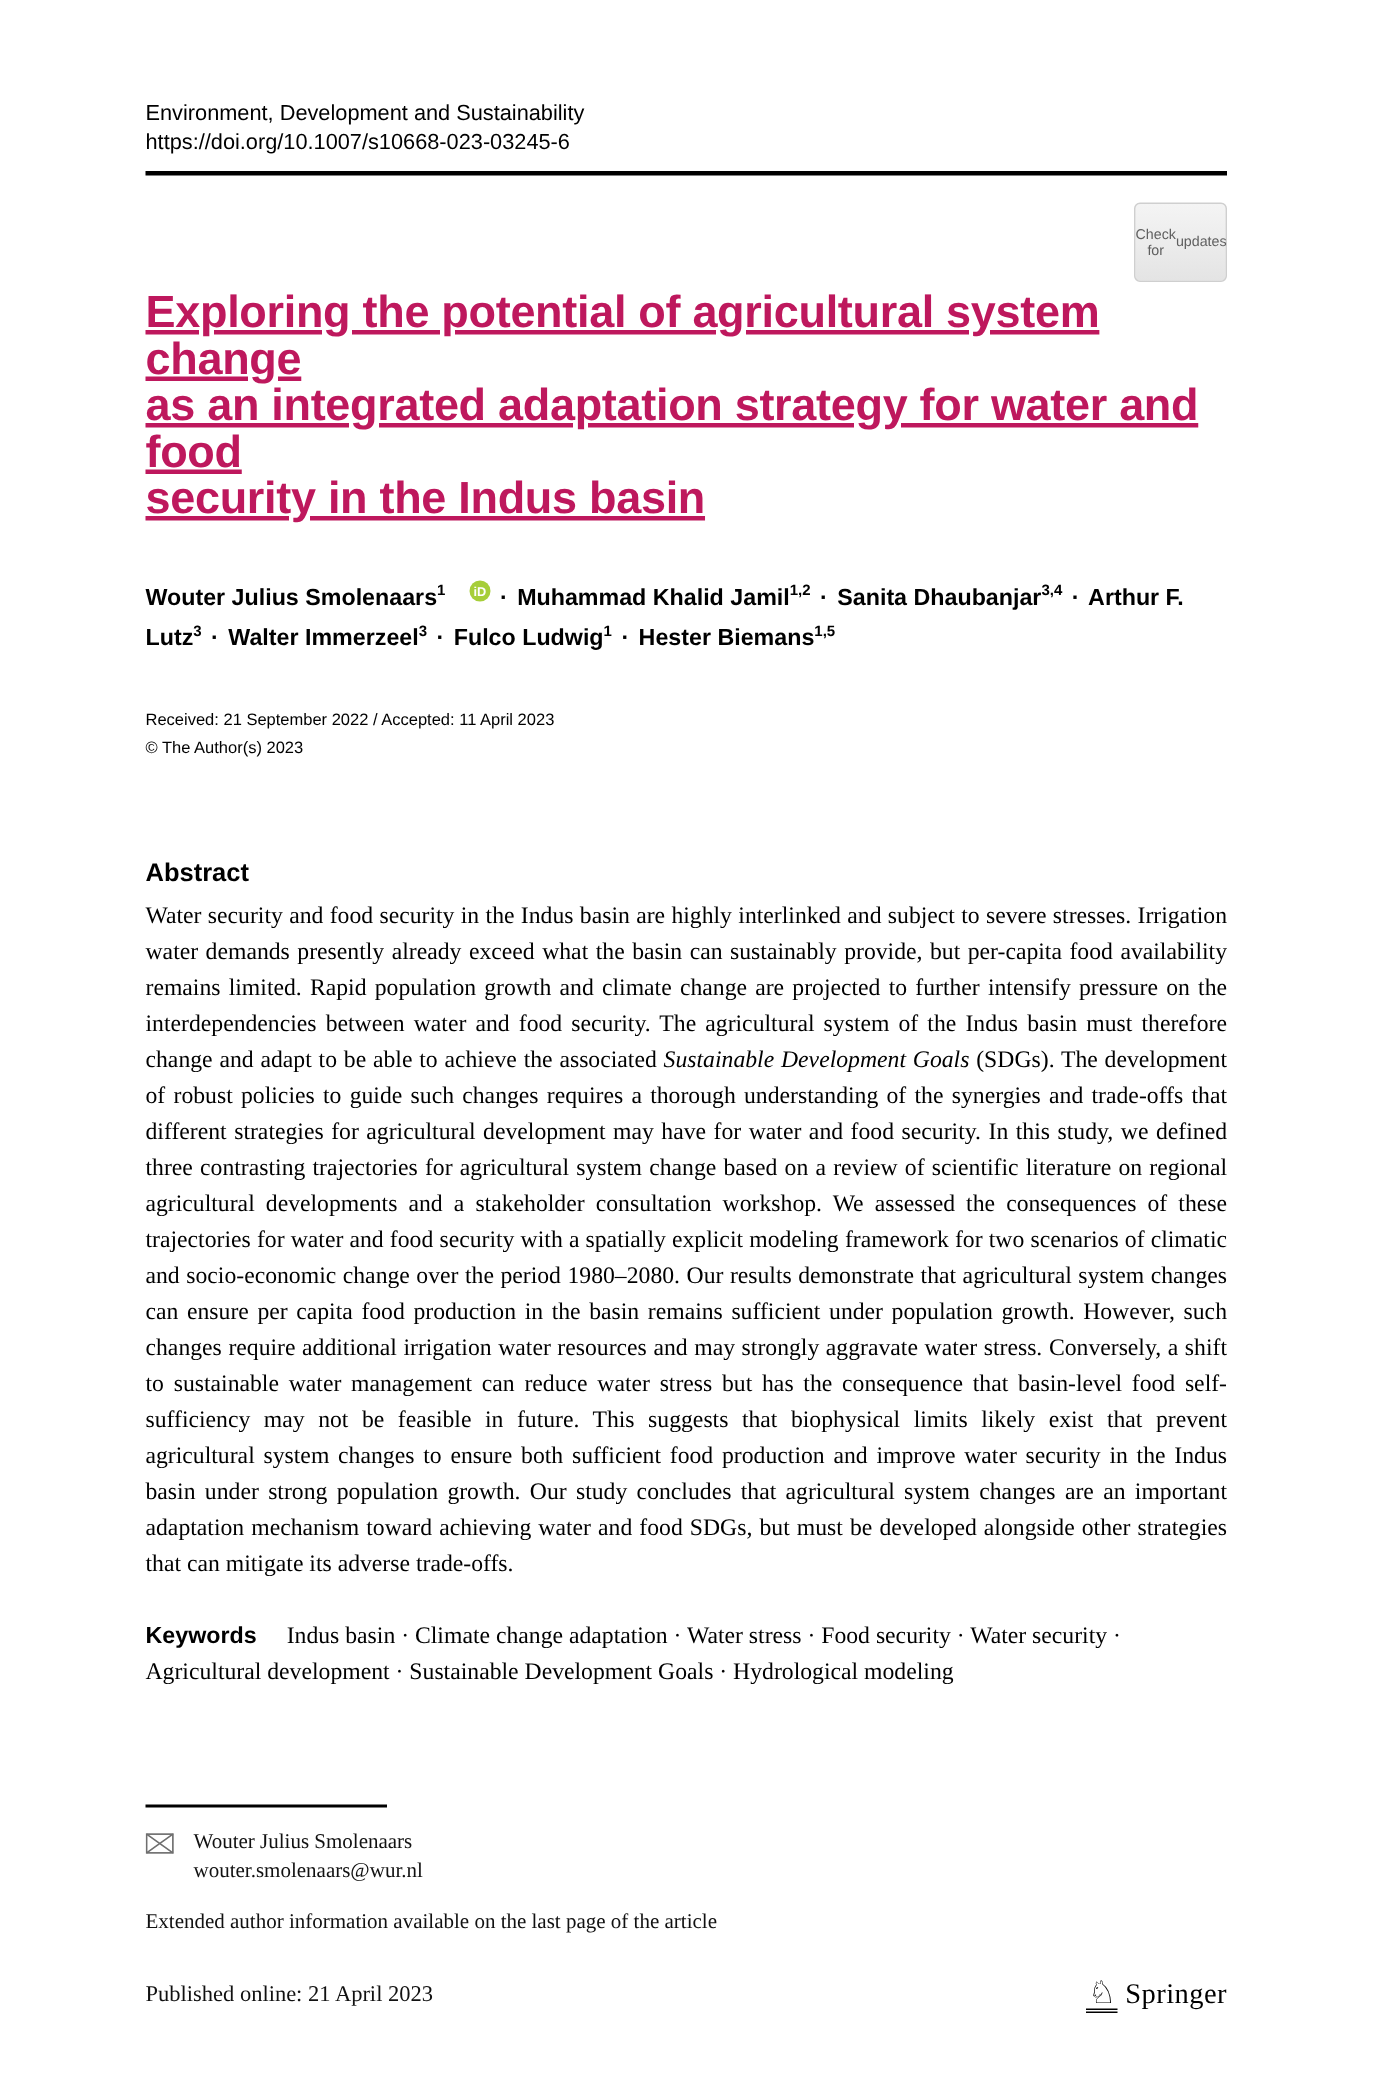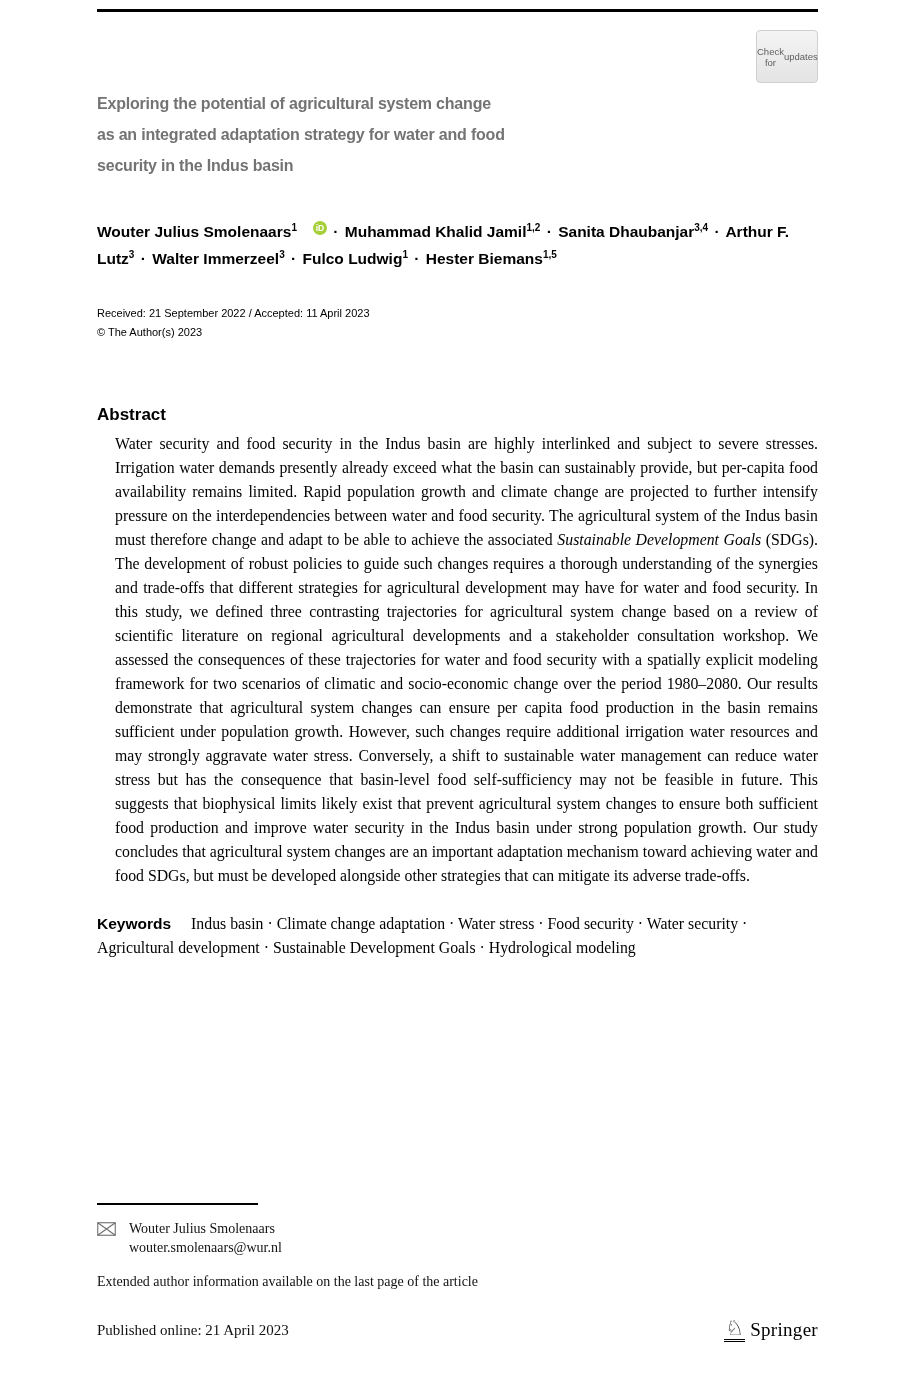--- a/index.html
+++ b/index.html
@@ -11,33 +11,33 @@
   .journal-head { margin-top:67px; font-family:"Liberation Sans", sans-serif; font-size:14.5px; line-height:19px; color:#000; }
   .head-rule { margin-top:9px; height:3px; background:#000; border:none; }
 
   
   .badge-row { margin-top:18px; height:53px; display:flex; justify-content:flex-end; }
   .update-badge { width:62px; height:53px; background:linear-gradient(#f4f4f4,#e4e4e4); border:1px solid #cfcfcf; border-radius:4px;
     display:flex; flex-direction:row; align-items:center; justify-content:flex-start; padding-top:2px; cursor:pointer; }
   .update-badge .badge-text { font-family:"Liberation Sans", sans-serif; font-size:9.5px; line-height:10.5px; color:#5f5f5f; text-align:center; }
 
   
-  .title { margin-top:5px; font-family:"Liberation Sans", sans-serif; font-weight:700; font-size:16px; line-height:31px; color:#737373; letter-spacing:-0.2px; }
+  .title { margin-top:5px; font-family:"Liberation Sans", sans-serif; font-weight:700; font-size:30px; line-height:31px; color:#be185d; letter-spacing:-0.2px;text-decoration:underline; }
   .authors { margin-top:35px; font-family:"Liberation Sans", sans-serif; font-weight:700; font-size:15.5px; line-height:23px; color:#000; }
   .authors sup { font-size:10px; font-weight:700; }
   .author-sep { font-weight:700; padding:0 2px; }
   .orcid { display:inline-block; width:14px; height:14px; border-radius:50%; background:#a6ce39; color:#fff;
     font-family:"Liberation Sans", sans-serif; font-size:8.5px; font-weight:700; text-align:center; line-height:14px;
     vertical-align:super; margin-left:16px; cursor:pointer; }
 
   .received { margin-top:34px; font-family:"Liberation Sans", sans-serif; font-size:11px; line-height:18.5px; color:#000; }
 
   
   .abstract-head { margin-top:64px; font-family:"Liberation Sans", sans-serif; font-weight:700; font-size:17px; color:#000; }
-  .abstract-body { margin-top:7px; font-size:15.8px; line-height:24px; text-align:justify; color:#000;margin-left:18px; }
+  .abstract-body { margin-top:7px; font-size:15.8px; line-height:24px; text-align:justify; color:#000; }
   .abstract-body .it { font-style:italic; }
 
   
   .keywords { margin-top:24px; font-size:15.8px; line-height:23.5px; text-align:left; color:#000; }
   .keywords .kw-label { font-family:"Liberation Sans", sans-serif; font-weight:700; font-size:15.5px; padding-right:20px;margin-top:20px; }
 
   
   .footnote { position:absolute; left:0; top:1203px; width:721px; }
   .footnote-rule { width:161px; height:2px; background:#000; border:none; }
   .corresponding { margin-top:14px; display:flex; font-size:14px; line-height:19px; }
@@ -51,20 +51,24 @@
   .published { font-size:15px; }
   .springer-logo { display:flex; align-items:center; gap:5px; }
   .knight { font-family:"DejaVu Sans", sans-serif; font-size:21px; line-height:21px; border-bottom:3px double #000; padding:0 1px 0 1px; color:#000; }
   .springer-word { font-size:19px; color:#000; letter-spacing:0.3px; }
 </style>
 </head>
 <body>
 
 <div class="page">
 
+  <div class="journal-head">
+    <div>Environment, Development and Sustainability</div>
+    <div>https://doi.org/10.1007/s10668-023-03245-6</div>
+  </div>
 
   <hr class="head-rule">
 
   <div class="badge-row">
     <div class="update-badge">
       <svg width="26" height="26" viewBox="0 0 26 26">
         <circle cx="13" cy="14" r="10" fill="none" stroke="#9d9d9d" stroke-width="3.6"></circle>
         <path d="M9 3 h8 v13.5 l-4 -3.8 l-4 3.8 z" fill="#585858" stroke="#f0f0f0" stroke-width="1"></path>
       </svg>
       <div class="badge-text">Check for</div>

